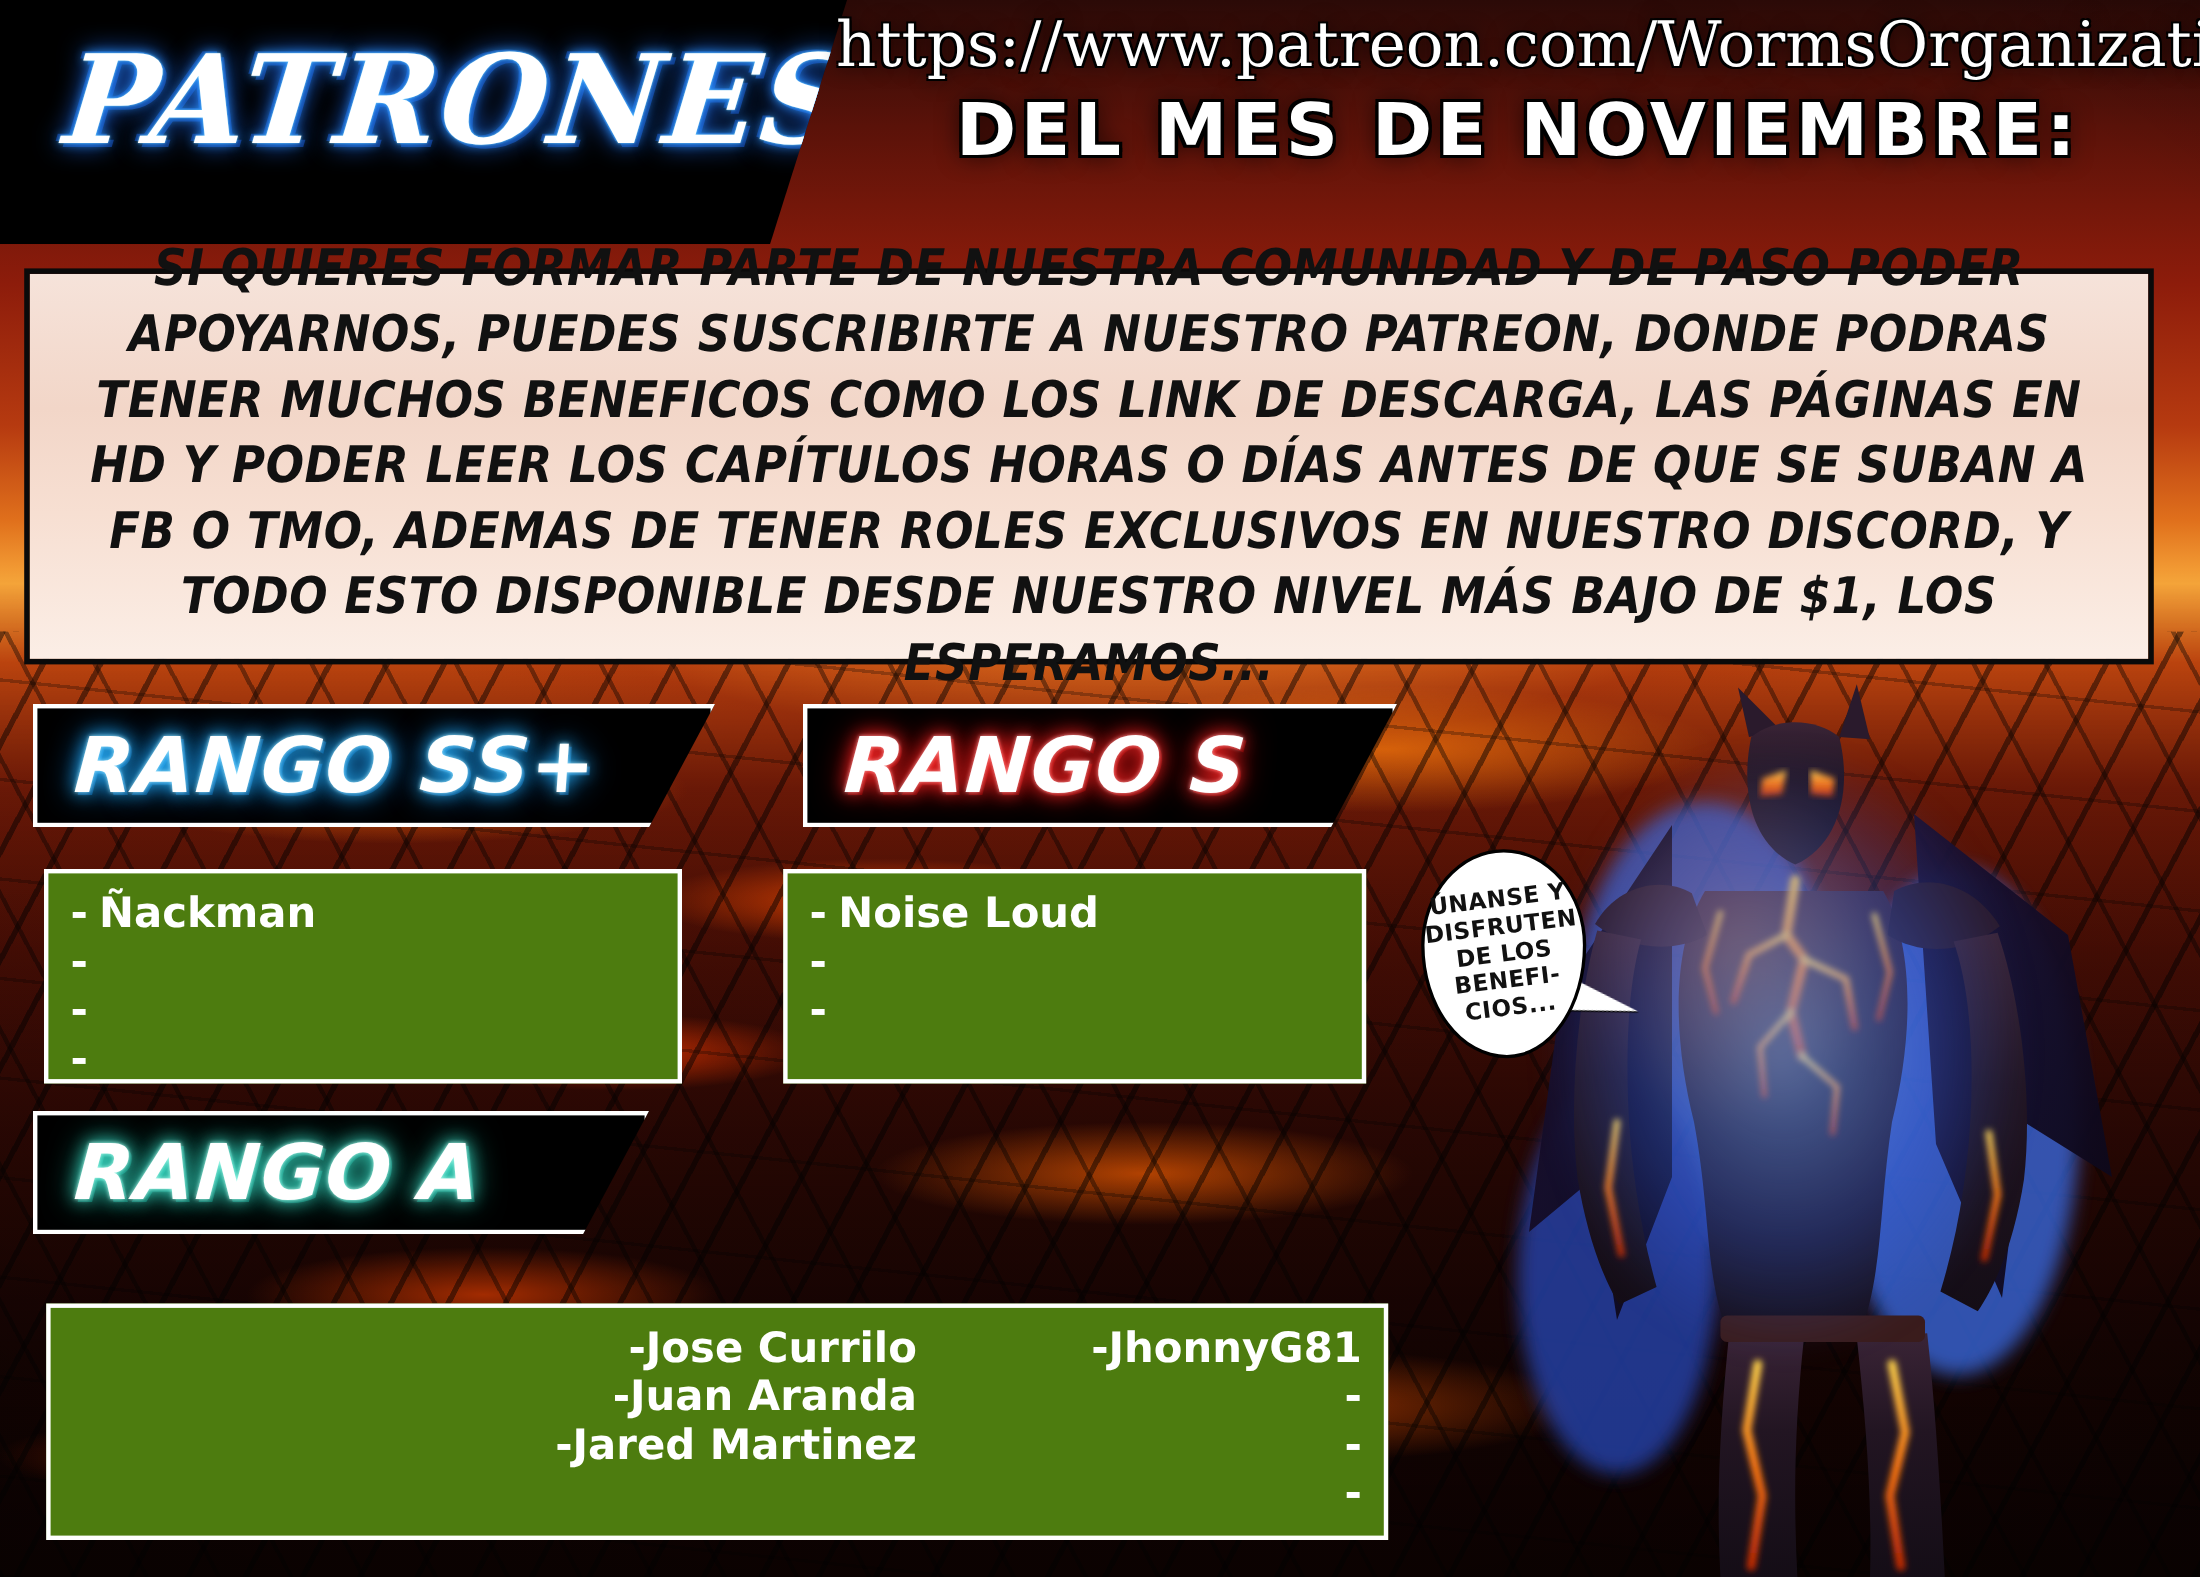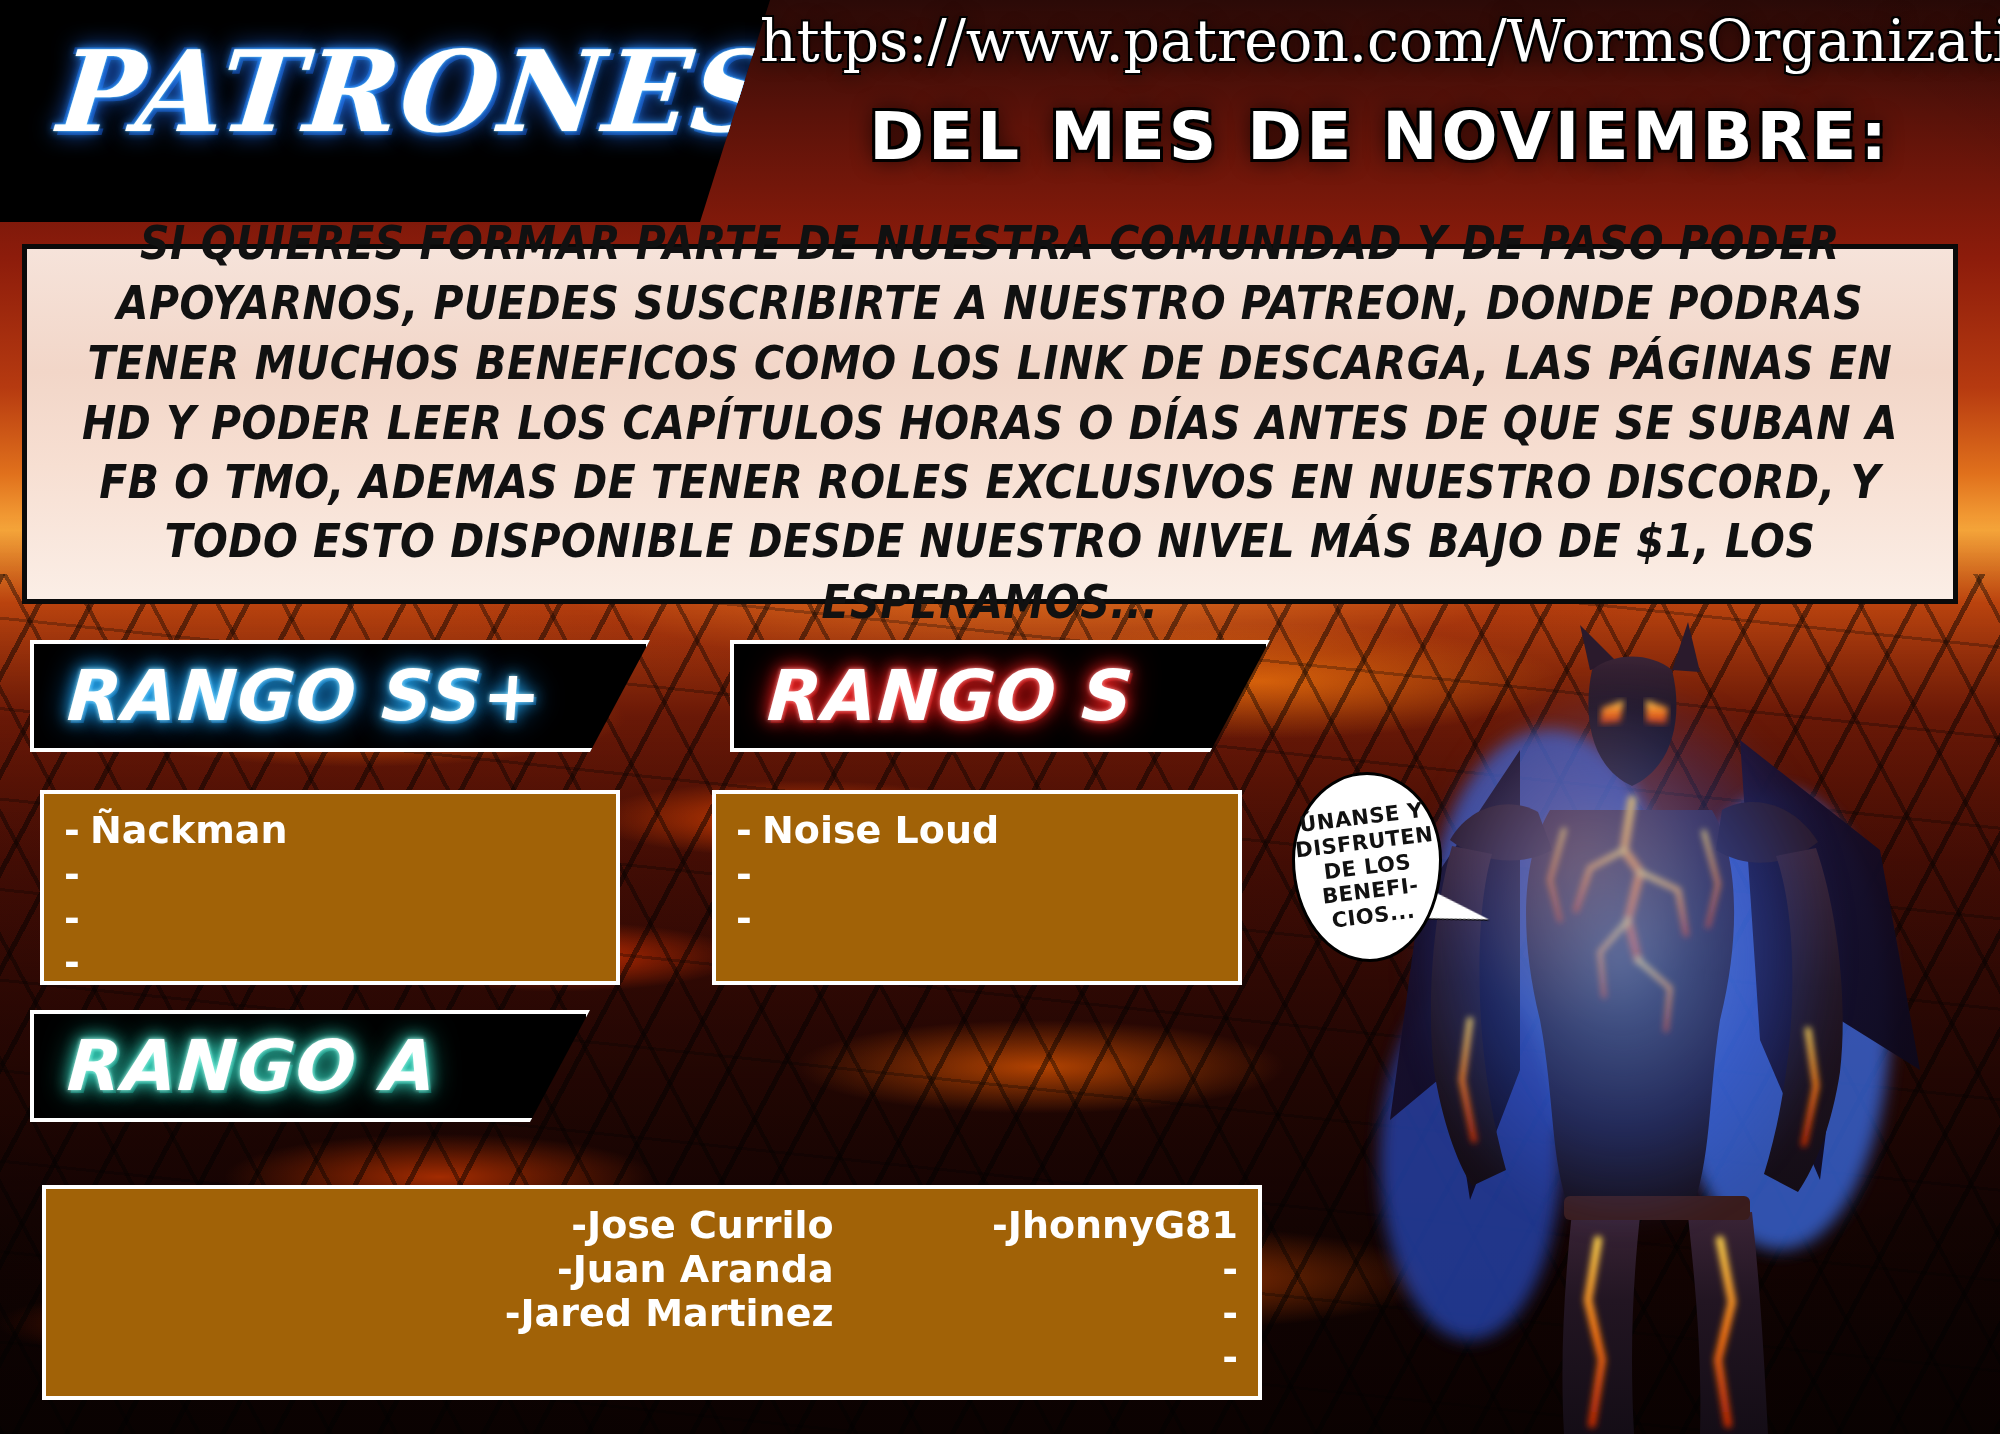--- a/index.html
+++ b/index.html
@@ -102,21 +102,21 @@
   }
   .patreon-url {
     font-family: "DejaVu Serif", serif;
     font-size: 57px;
     color: #ffffff;
     letter-spacing: 0px;
     text-shadow: 2px 2px 0 #000, -2px 2px 0 #000, 2px -2px 0 #000, -2px -2px 0 #000, 0 0 18px rgba(0,0,0,0.9);
     white-space: nowrap;
   }
   .mes-title {
-    margin-top: 24px;
+    margin-top: 6px;
     font-family: "DejaVu Sans", sans-serif;
     font-weight: bold;
     font-size: 66px;
     letter-spacing: 4px;
     color: #ffffff;
     text-shadow: 3px 3px 0 #000, -3px 3px 0 #000, 3px -3px 0 #000, -3px -3px 0 #000, 0 0 22px rgba(0,0,0,0.85);
     white-space: nowrap;
   }
 
   
@@ -178,21 +178,21 @@
     clip-path: polygon(0 0, 560px 0, 500px 112px, 0 112px);
   }
   .rank-a .rank-label {
     color: #ffffff;
     text-shadow: 0 0 4px #b7fff1, 0 0 16px #3fe9d0, 0 0 30px #17a08c, 3px 3px 0 #064b42;
   }
 
   
   .name-box {
     position: absolute;
-    background: #a16207;
+    background: #4d7c0f;
     border: 4px solid #ffffff;
     padding: 14px 20px 16px 20px;
   }
   .name-col { display: inline-block; vertical-align: top; }
   .name-row {
     font-family: "DejaVu Sans", sans-serif;
     font-weight: bold;
     font-size: 38px;
     line-height: 1.16;
     color: #ffffff;

